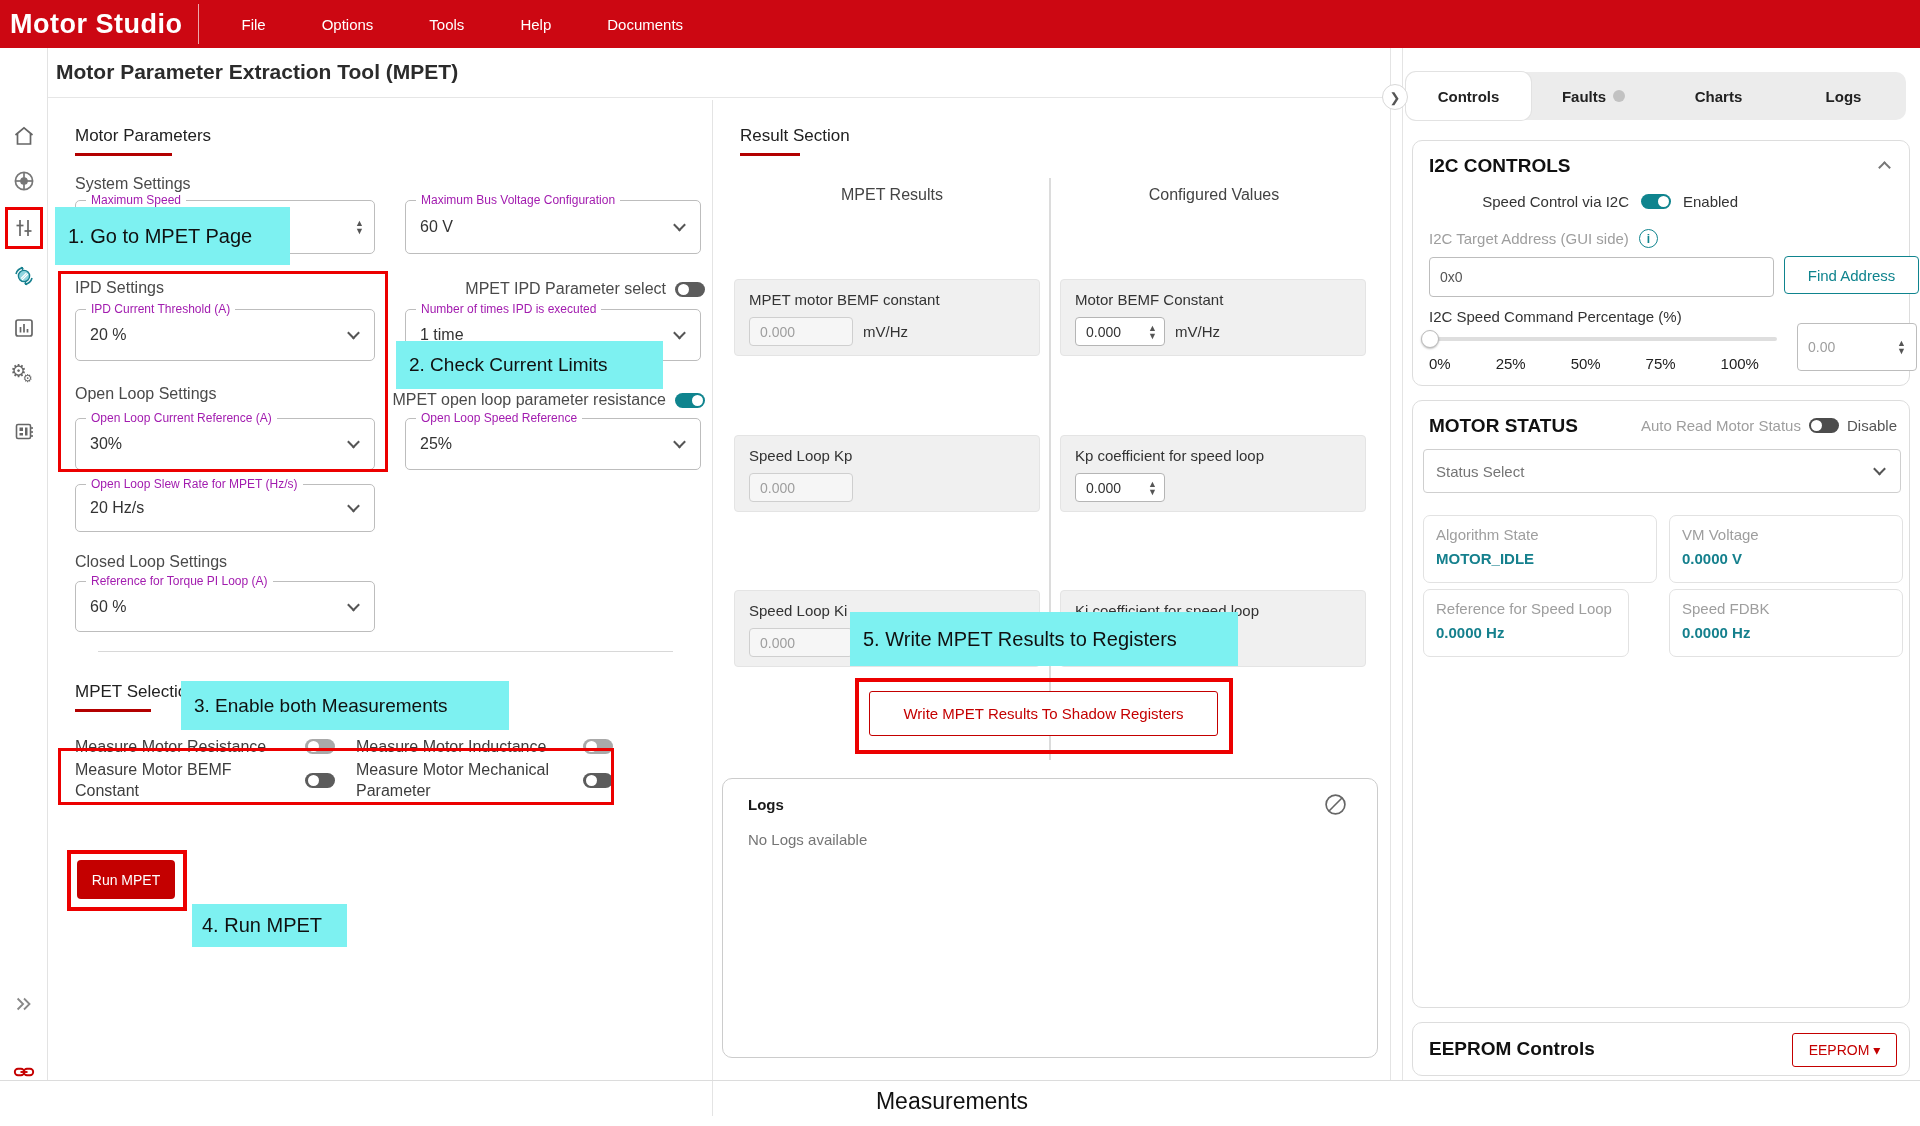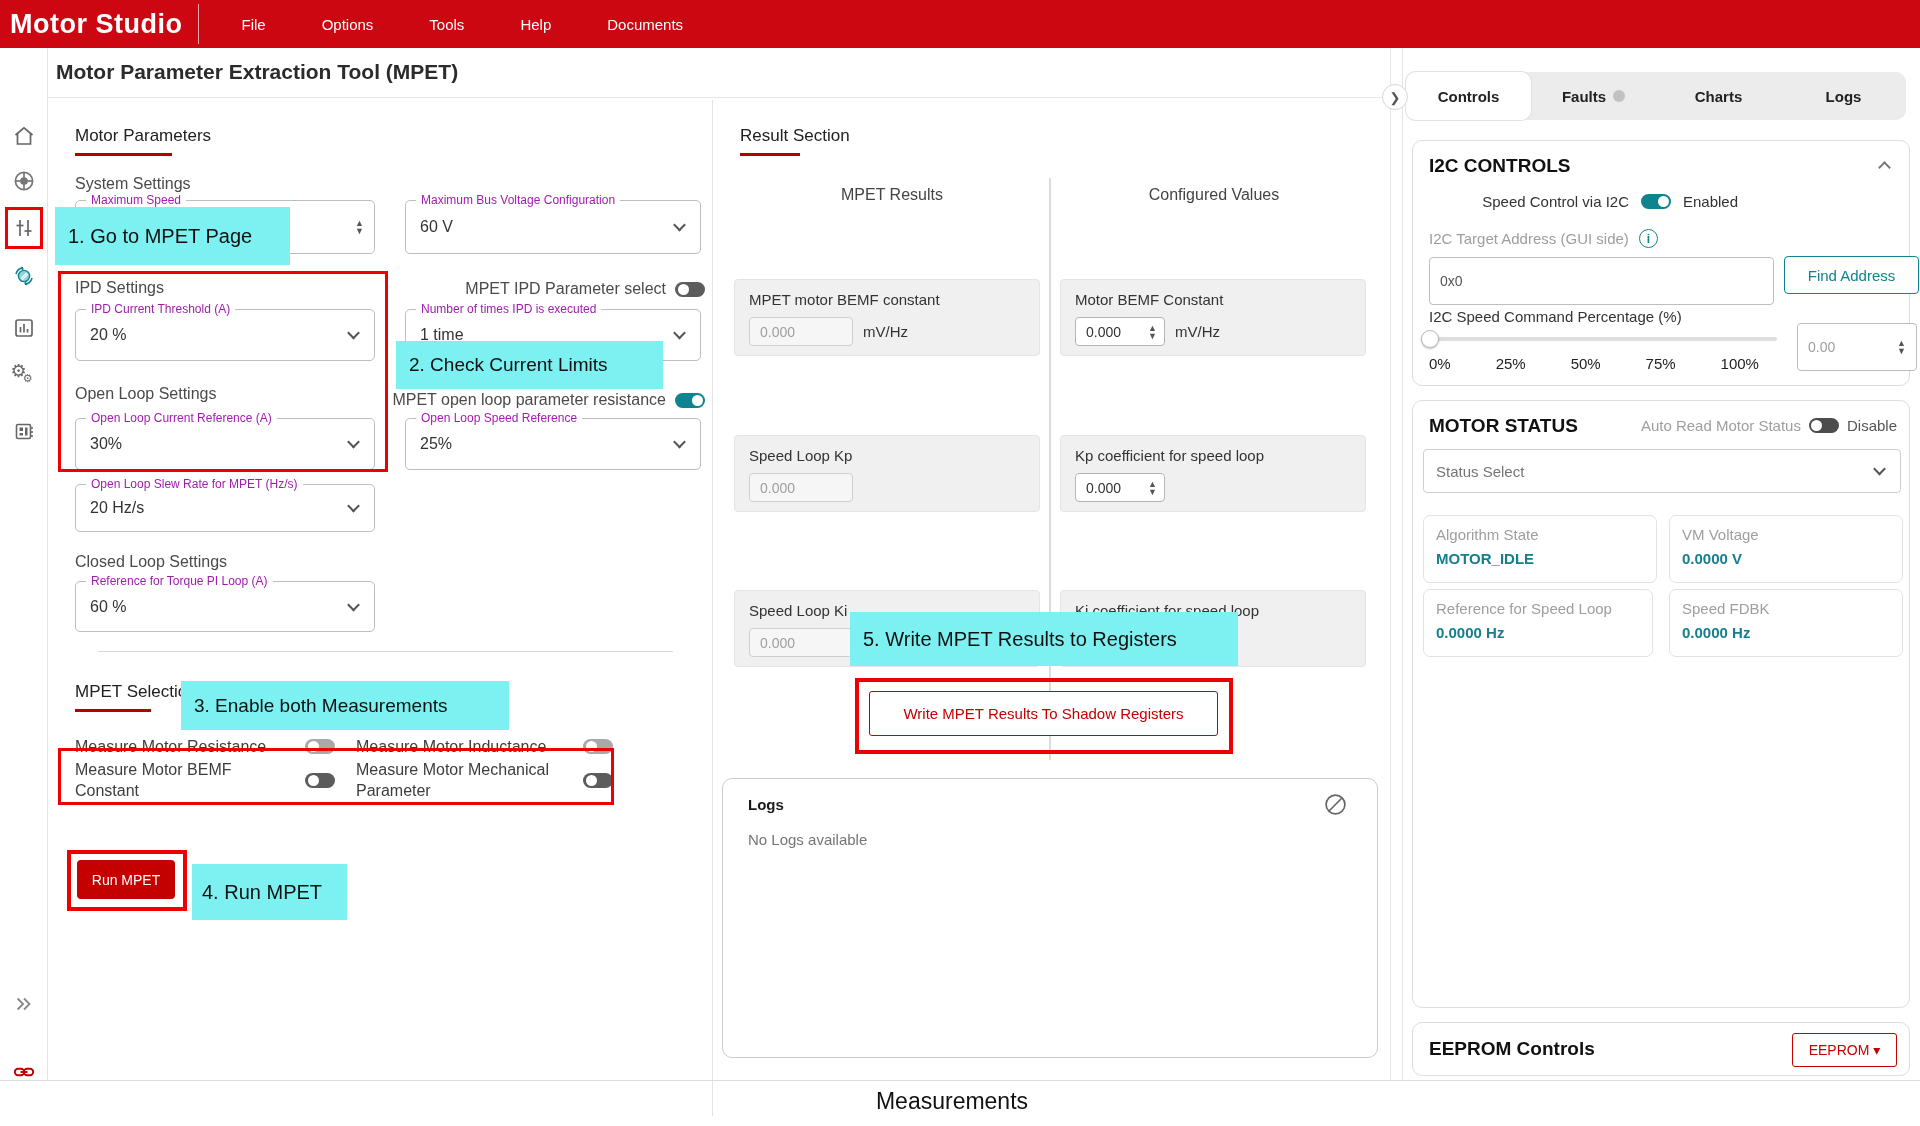--- a/index.html
+++ b/index.html
@@ -378,21 +378,21 @@
       <span class="plabel" style="width:200px;">Speed Control via I2C</span>
       <span class="tgl on"></span>
       <span class="plabel">Enabled</span>
     </div>
 
     <div style="position:absolute; left:16px; top:88px; display:flex; align-items:center; gap:10px;">
       <span class="pgray">I2C Target Address (GUI side)</span>
       <span class="info-ic">i</span>
     </div>
 
-    <div class="in-box" style="left:16px; top:116px; width:345px; height:48px;">
+    <div class="in-box" style="left:16px; top:116px; width:345px; height:40px;">
       <input value="0x0" style="">
     </div>
     <button class="btn-outline-teal" style="left:371px; top:115px; width:135px; height:38px;">Find Address</button>
 
     <div class="plabel" style="position:absolute; left:16px; top:167px;">I2C Speed Command Percentage (%)</div>
     <div class="slider-track" style="left:16px; top:196px; width:348px;"></div>
     <div class="slider-knob" style="left:8px; top:189px;"></div>
     <div class="in-box graytxt" style="left:384px; top:182px; width:120px; height:48px;">
       <input value="0.00" style="">
       <span class="spinner">
@@ -423,41 +423,41 @@
     </div>
 
     <div class="scard" style="left:10px; top:114px; width:234px; height:68px;">
       <div class="sl">Algorithm State</div>
       <div class="sv">MOTOR_IDLE</div>
     </div>
     <div class="scard" style="left:256px; top:114px; width:234px; height:68px;">
       <div class="sl">VM Voltage</div>
       <div class="sv">0.0000 V</div>
     </div>
-    <div class="scard" style="left:10px; top:188px; width:230px; height:68px;">
+    <div class="scard" style="left:10px; top:188px; width:206px; height:68px;">
       <div class="sl">Reference for Speed Loop</div>
       <div class="sv">0.0000 Hz</div>
     </div>
     <div class="scard" style="left:256px; top:188px; width:234px; height:68px;">
       <div class="sl">Speed FDBK</div>
       <div class="sv">0.0000 Hz</div>
     </div>
   </div>
 
   <div class="pcard" style="left:1412px; top:1022px; width:498px; height:54px;">
     <div class="ptitle" style="position:absolute; left:16px; top:15px;">EEPROM Controls</div>
     <button class="btn-outline-red" style="right:12px; top:10px; width:105px; height:34px; left:auto; font-size:14px;"><span>EEPROM</span> ▾</button>
   </div>
 
   <div class="callout" style="left:55px; top:207px; width:235px; height:58px;">1. Go to MPET Page</div>
   <div class="redbox" style="left:58px; top:271px; width:330px; height:201px; border-width:3px;"></div>
   <div class="callout" style="left:396px; top:341px; width:267px; height:48px; font-size:19px;">2. Check Current Limits</div>
   <div class="callout" style="left:181px; top:681px; width:328px; height:49px; font-size:19px;">3. Enable both Measurements</div>
   <div class="redbox" style="left:58px; top:748px; width:556px; height:57px; border-width:3px;"></div>
   <div class="redbox" style="left:67px; top:850px; width:120px; height:61px;"></div>
-  <div class="callout" style="left:192px; top:864px; width:155px; height:56px;padding-left:10px;">4. Run MPET</div>
+  <div class="callout" style="left:192px; top:904px; width:155px; height:43px;padding-left:10px;">4. Run MPET</div>
   <div class="callout" style="left:850px; top:612px; width:388px; height:54px;">5. Write MPET Results to Registers</div>
   <div class="redbox" style="left:855px; top:678px; width:378px; height:76px;"></div>
 
   <div class="hline" style="left:0; top:1080px; width:1920px; background:#dcdcdc;"></div>
   <div class="footer-caption">Measurements</div>
 
 </div>
 
 </body></html>

